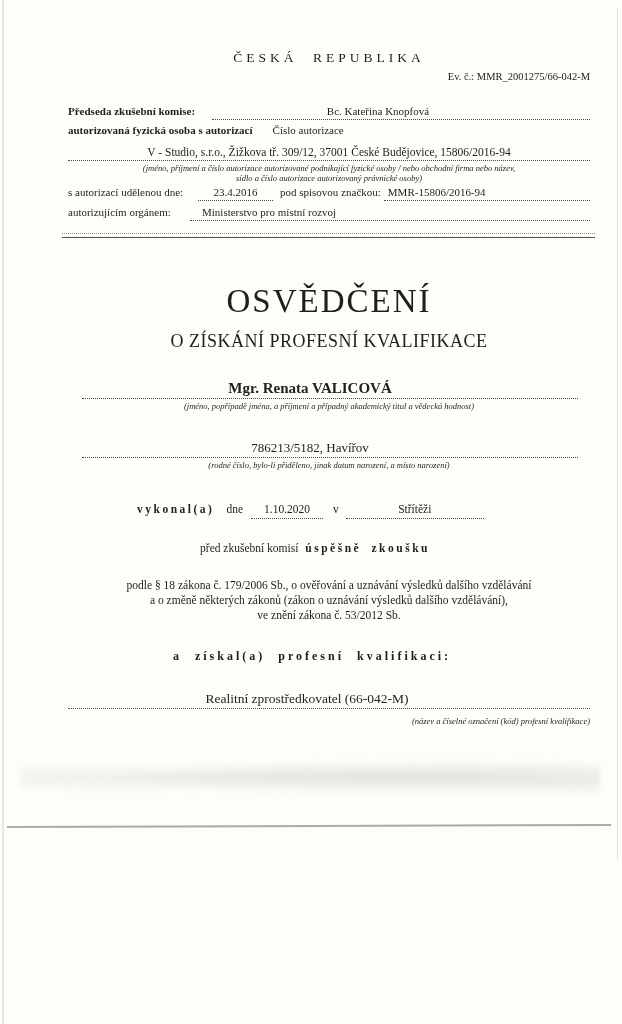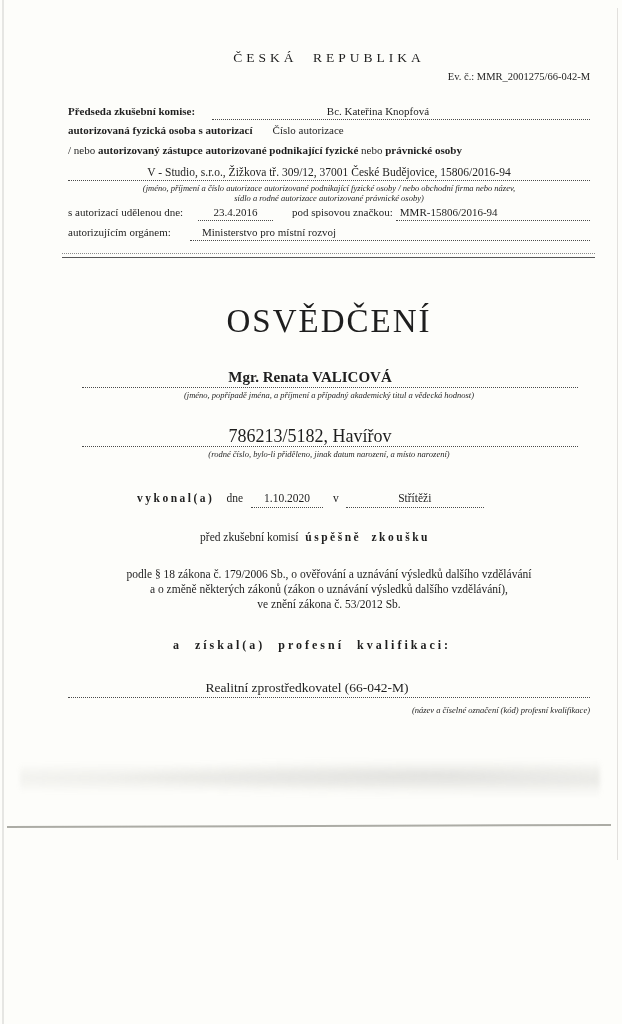--- a/index.html
+++ b/index.html
@@ -48,21 +48,21 @@
     font-size: 11.5px;
     line-height: 14px;
     border-bottom: 1px dotted #4a4a4a;
     padding-bottom: 1px;
   }
   .cap-center { margin-top: 2px; text-align: center; }
 
   .r-granted { margin-top: 2px; }
   .w-grant { width: 130px; flex: none; }
   .f-date { width: 75px; text-align: center; flex: none; }
-  .lbl2 { margin-left: 19px; }
+  .lbl2 { margin-left: 7px; }
   .f-ref { margin-left: 3px; padding-left: 4px; }
 
   .r-authority { margin-top: 4px; }
   .w-org { width: 112px; flex: none; }
   .f-org { margin-left: 10px; padding-left: 12px; }
 
   .divider {
     margin: 12px -5px 0 -6px;
     height: 3px;
     border-top: 1px dotted #8a8a8a;
@@ -89,21 +89,21 @@
     text-align: center;
     font-weight: bold;
     font-size: 15px;
     line-height: 18px;
     border-bottom: 1px dotted #4a4a4a;
     padding-bottom: 1px;
   }
   .holder-birth {
     margin: 28px 12px 0 14px;
     text-align: center;
-    font-size: 18px;
+    font-size: 13px;
     line-height: 17px;
     border-bottom: 1px dotted #4a4a4a;
     padding-bottom: 1px;
   }
   .name-shift { padding-right: 40px; }
 
   .r-exam { margin-top: 31px; margin-left: 69px; font-size: 11.5px; line-height: 16px; }
   .sp-bold { font-weight: bold; letter-spacing: 2.5px; }
   .lbl-dne { margin-left: 12px; }
   .f-examdate { width: 72px; margin-left: 8px; text-align: center; flex: none; }
@@ -182,43 +182,41 @@
     <div class="row r-chairman">
       <span class="b w-chair">Předseda zkušební komise:</span>
       <span class="fill center shift-l">Bc. Kateřina Knopfová</span>
     </div>
 
     <div class="row r-authperson">
       <span class="b">autorizovaná fyzická osoba s autorizací</span>
       <span class="num-label">Číslo autorizace</span>
     </div>
 
-    <div class="r-representative">
-      <span>/ nebo </span><span class="b">autorizovaný zástupce autorizované podnikající fyzické</span><span> nebo </span><span class="b">právnické osoby</span>
-    </div>
 
     <div class="company">V - Studio, s.r.o., Žižkova tř. 309/12, 37001 České Budějovice, 15806/2016-94</div>
     <div class="cap cap-center">(jméno, příjmení a číslo autorizace autorizované podnikající fyzické osoby / nebo obchodní firma nebo název,</div>
-    <div class="cap cap-center" style="margin-top:0;">sídlo a rodné autorizace autorizované právnické osoby)</div>
+    <div class="cap cap-center" style="margin-top:0;">sídlo a číslo autorizace autorizovaný právnické osoby)</div>
 
     <div class="row r-granted">
       <span class="w-grant">s autorizací udělenou dne:</span>
       <span class="dot f-date">23.4.2016</span>
       <span class="lbl2">pod spisovou značkou:</span>
       <span class="fill f-ref">MMR-15806/2016-94</span>
     </div>
 
     <div class="row r-authority">
       <span class="w-org">autorizujícím orgánem:</span>
       <span class="fill f-org">Ministerstvo pro místní rozvoj</span>
     </div>
 
     <div class="divider"></div>
 
     <div class="title-main">OSVĚDČENÍ</div>
+    <div class="title-sub">O ZÍSKÁNÍ PROFESNÍ KVALIFIKACE</div>
 
     <div class="holder-name name-shift">Mgr. Renata VALICOVÁ</div>
     <div class="cap cap-center">(jméno, popřípadě jména, a příjmení a případný akademický titul a vědecká hodnost)</div>
 
     <div class="holder-birth name-shift">786213/5182, Havířov</div>
     <div class="cap cap-center">(rodné číslo, bylo-li přiděleno, jinak datum narození, a místo narození)</div>
 
     <div class="row r-exam">
       <span class="sp-bold">vykonal(a)</span>
       <span class="lbl-dne">dne</span>

